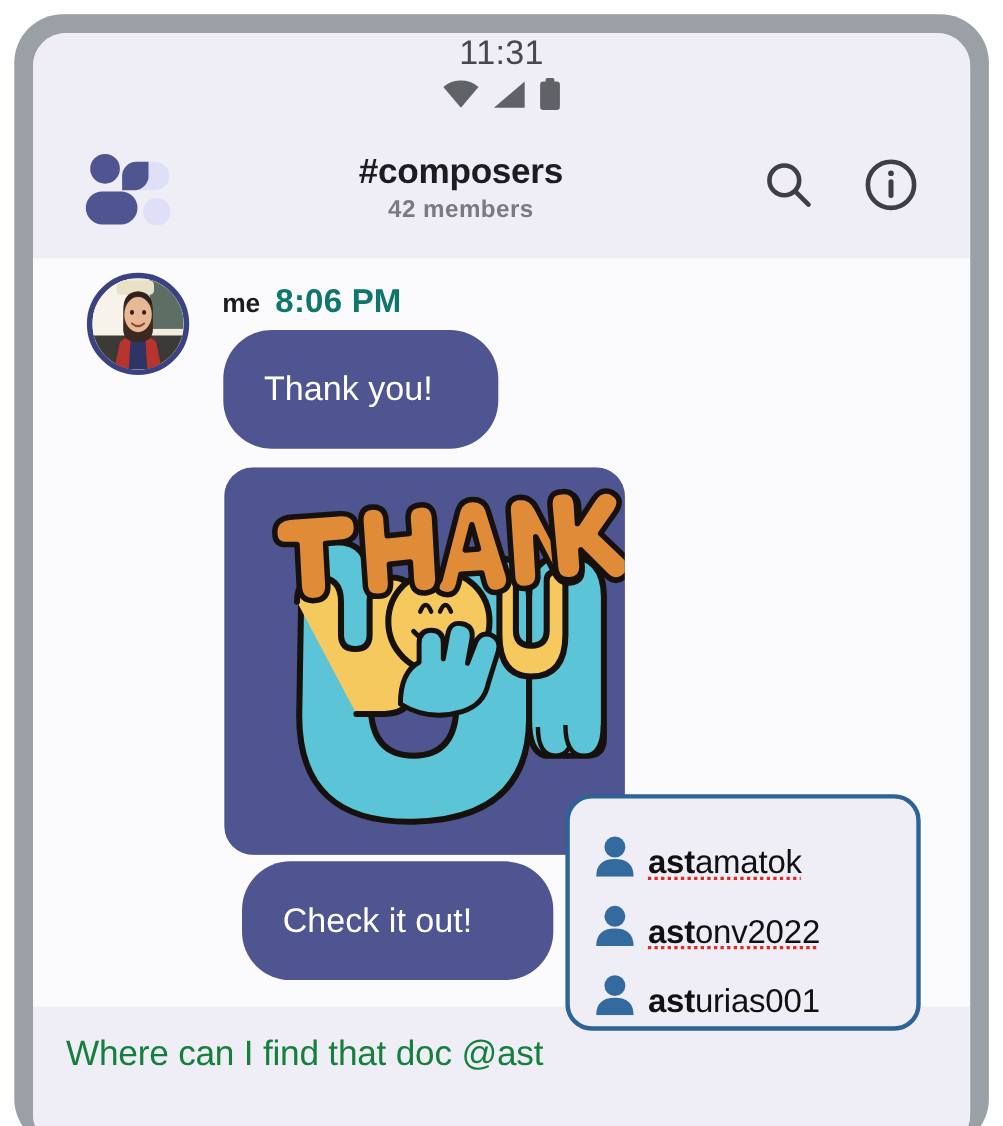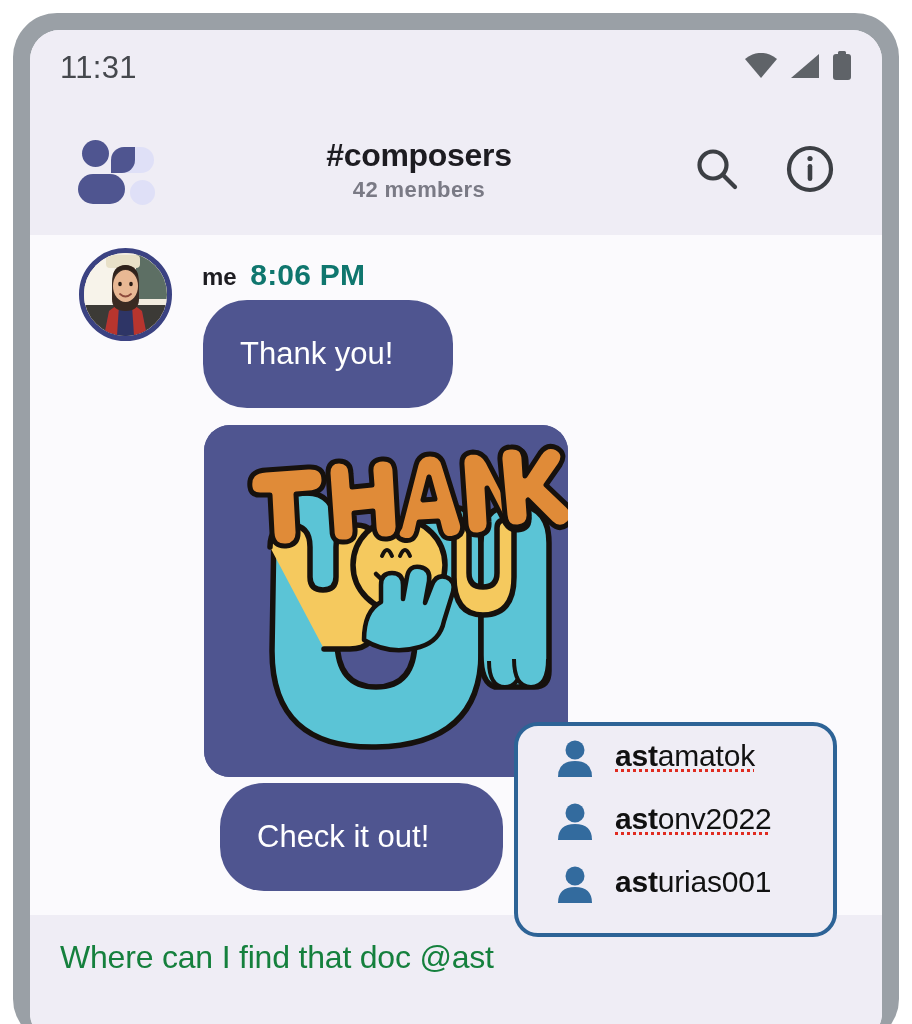--- a/index.html
+++ b/index.html
@@ -39,20 +39,21 @@
   #status-bar {
     position: absolute;
     left: 0; top: 0;
     width: 852px;
     height: 76px;
     background: #efedf5;
     display: flex;
     align-items: center;
     justify-content: space-between;
     padding: 0 30px 0 30px;
+    flex-direction: column;
   }
 
   #status-time {
     font-size: 31px;
     color: #45484d;
     letter-spacing: 0.3px;
   }
 
   #status-icons {
     display: flex;
@@ -230,24 +231,24 @@
     width: 323px;
     height: 215px;
     background: #efedf5;
     border: 4px solid #2d6396;
     border-radius: 24px;
     padding: 13px 0 0 0;
     z-index: 30;
   }
   .mention-item {
     display: flex;
-    align-items: flex-start;
+    align-items: flex-end;
     height: 63px;
-    padding-left: 38px;
-    gap: 21px;
+    padding-left: 22px;
+    gap: 11px;
   }
   .mention-label {
     font-size: 30px;
     color: #111111;
     letter-spacing: -0.2px;
     white-space: nowrap;
   }
   .mention-label b { font-weight: bold; }
   .mention-label .sp {
     text-decoration: underline;

